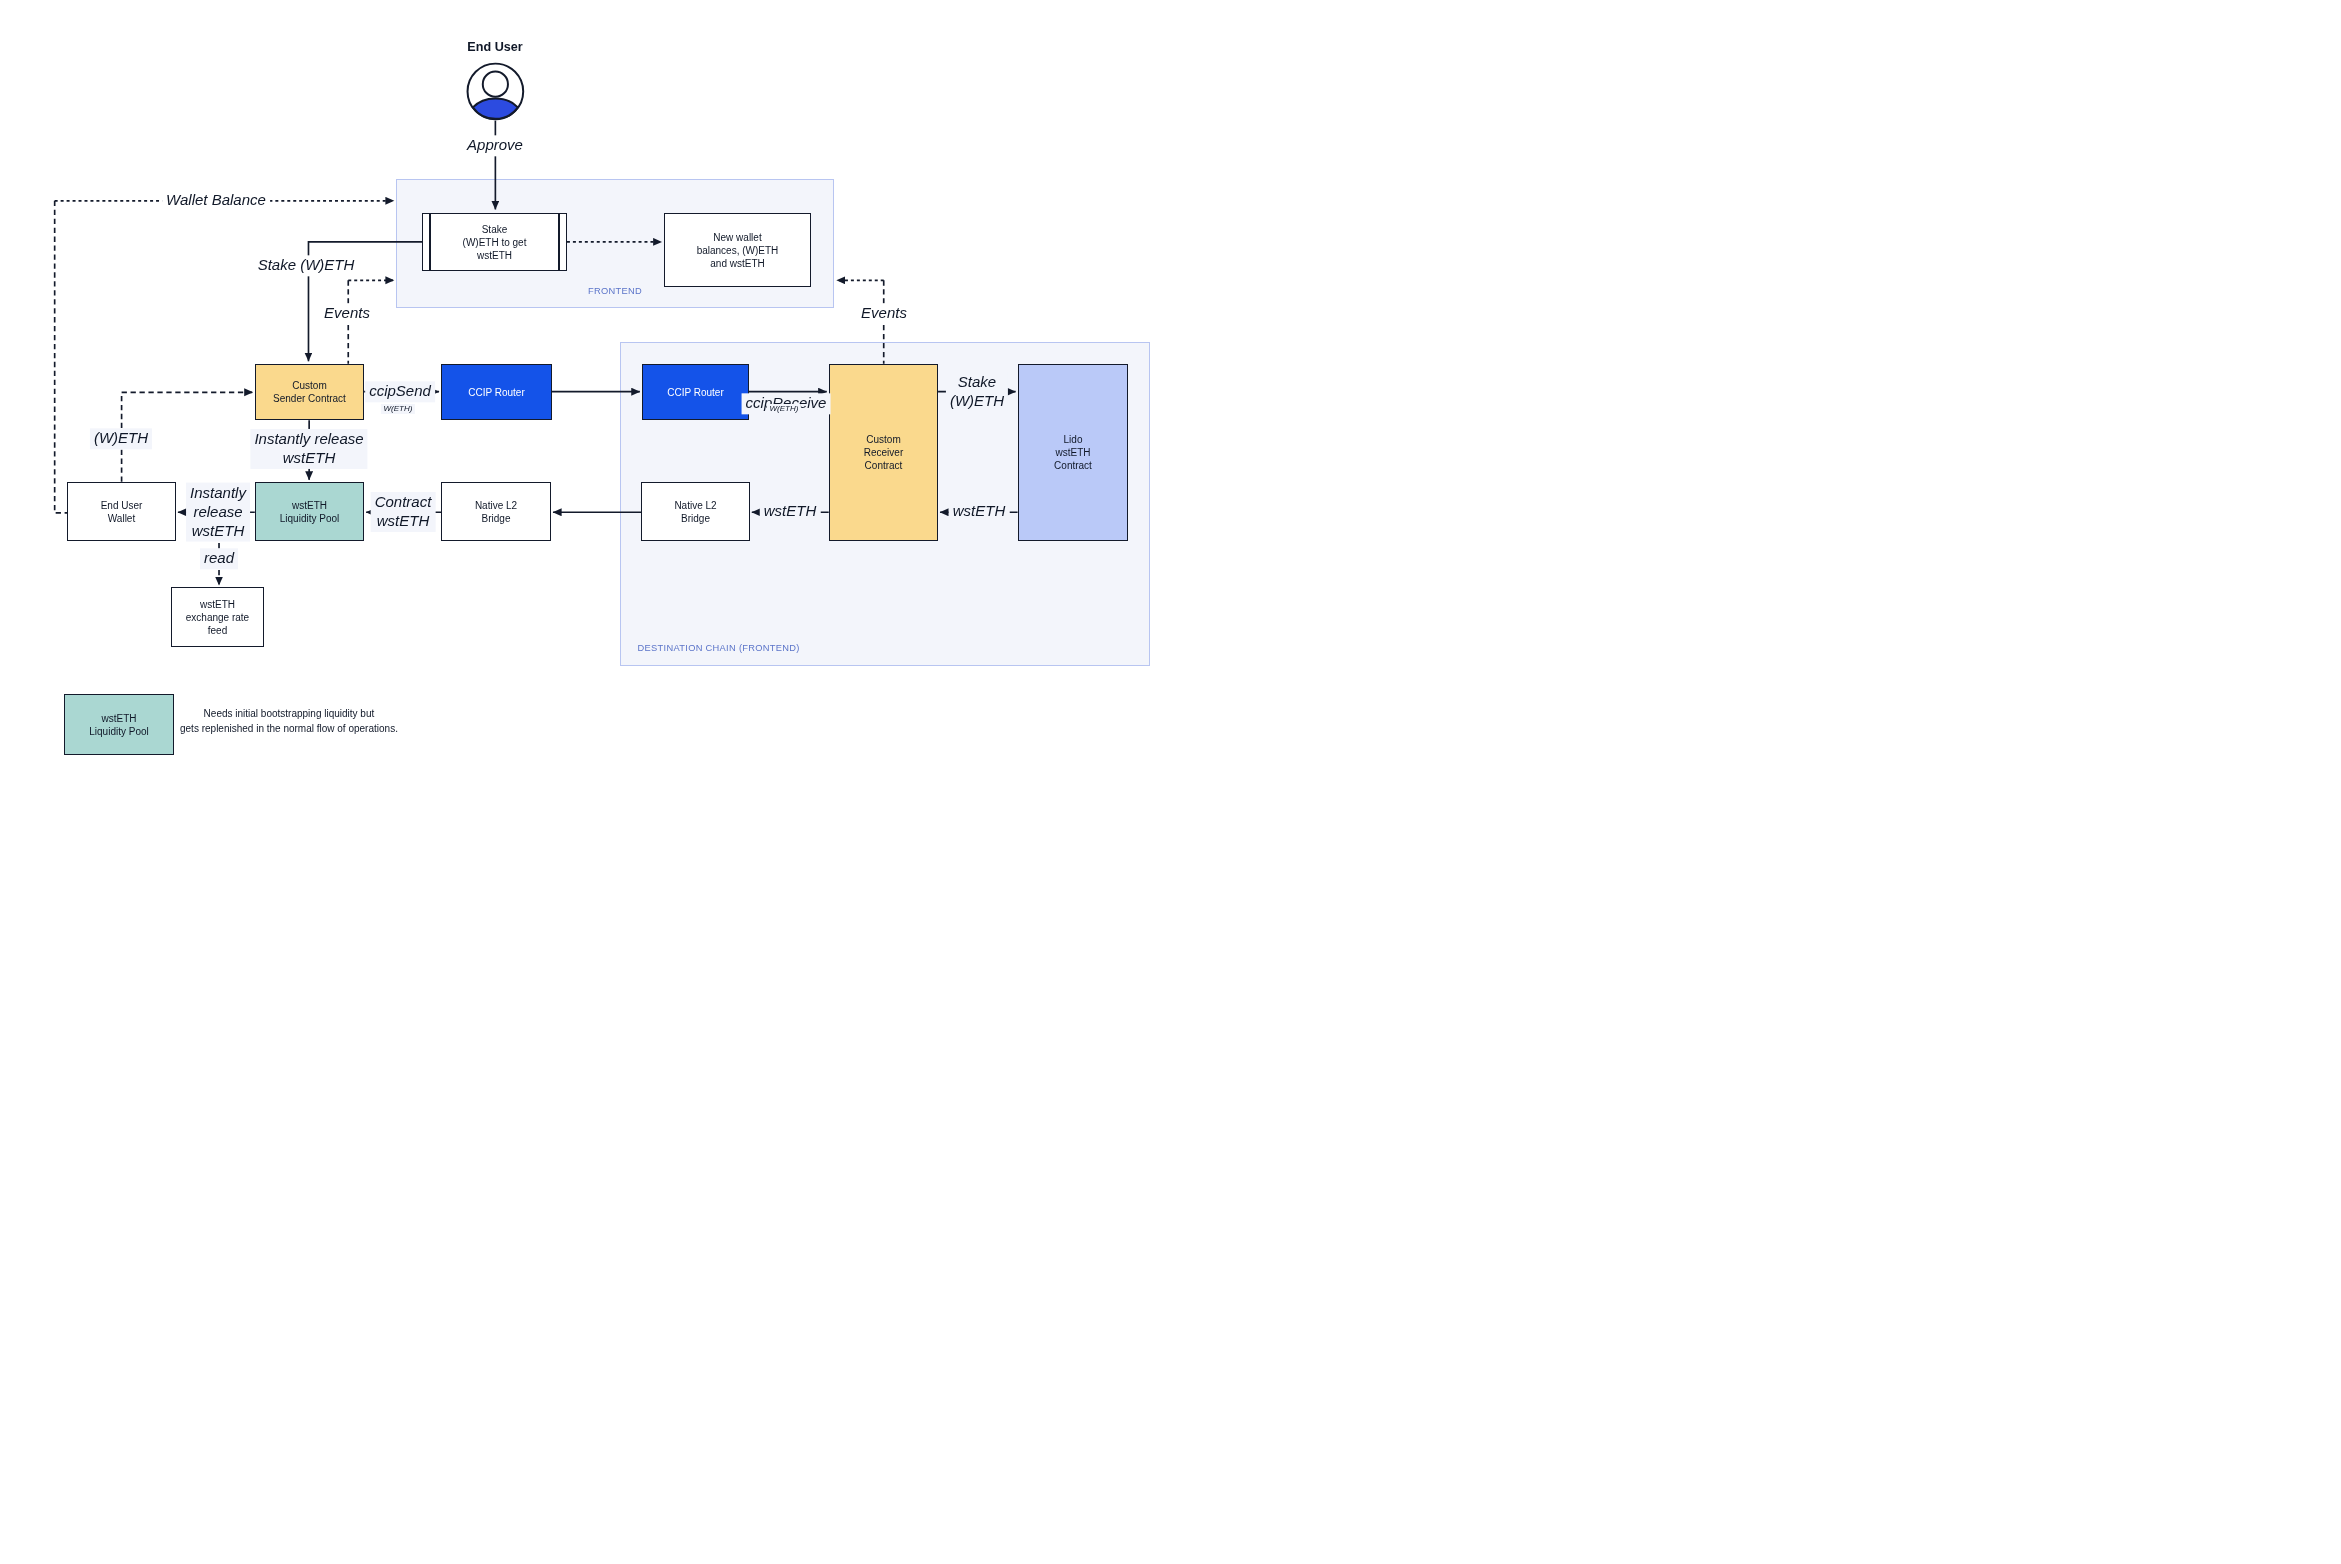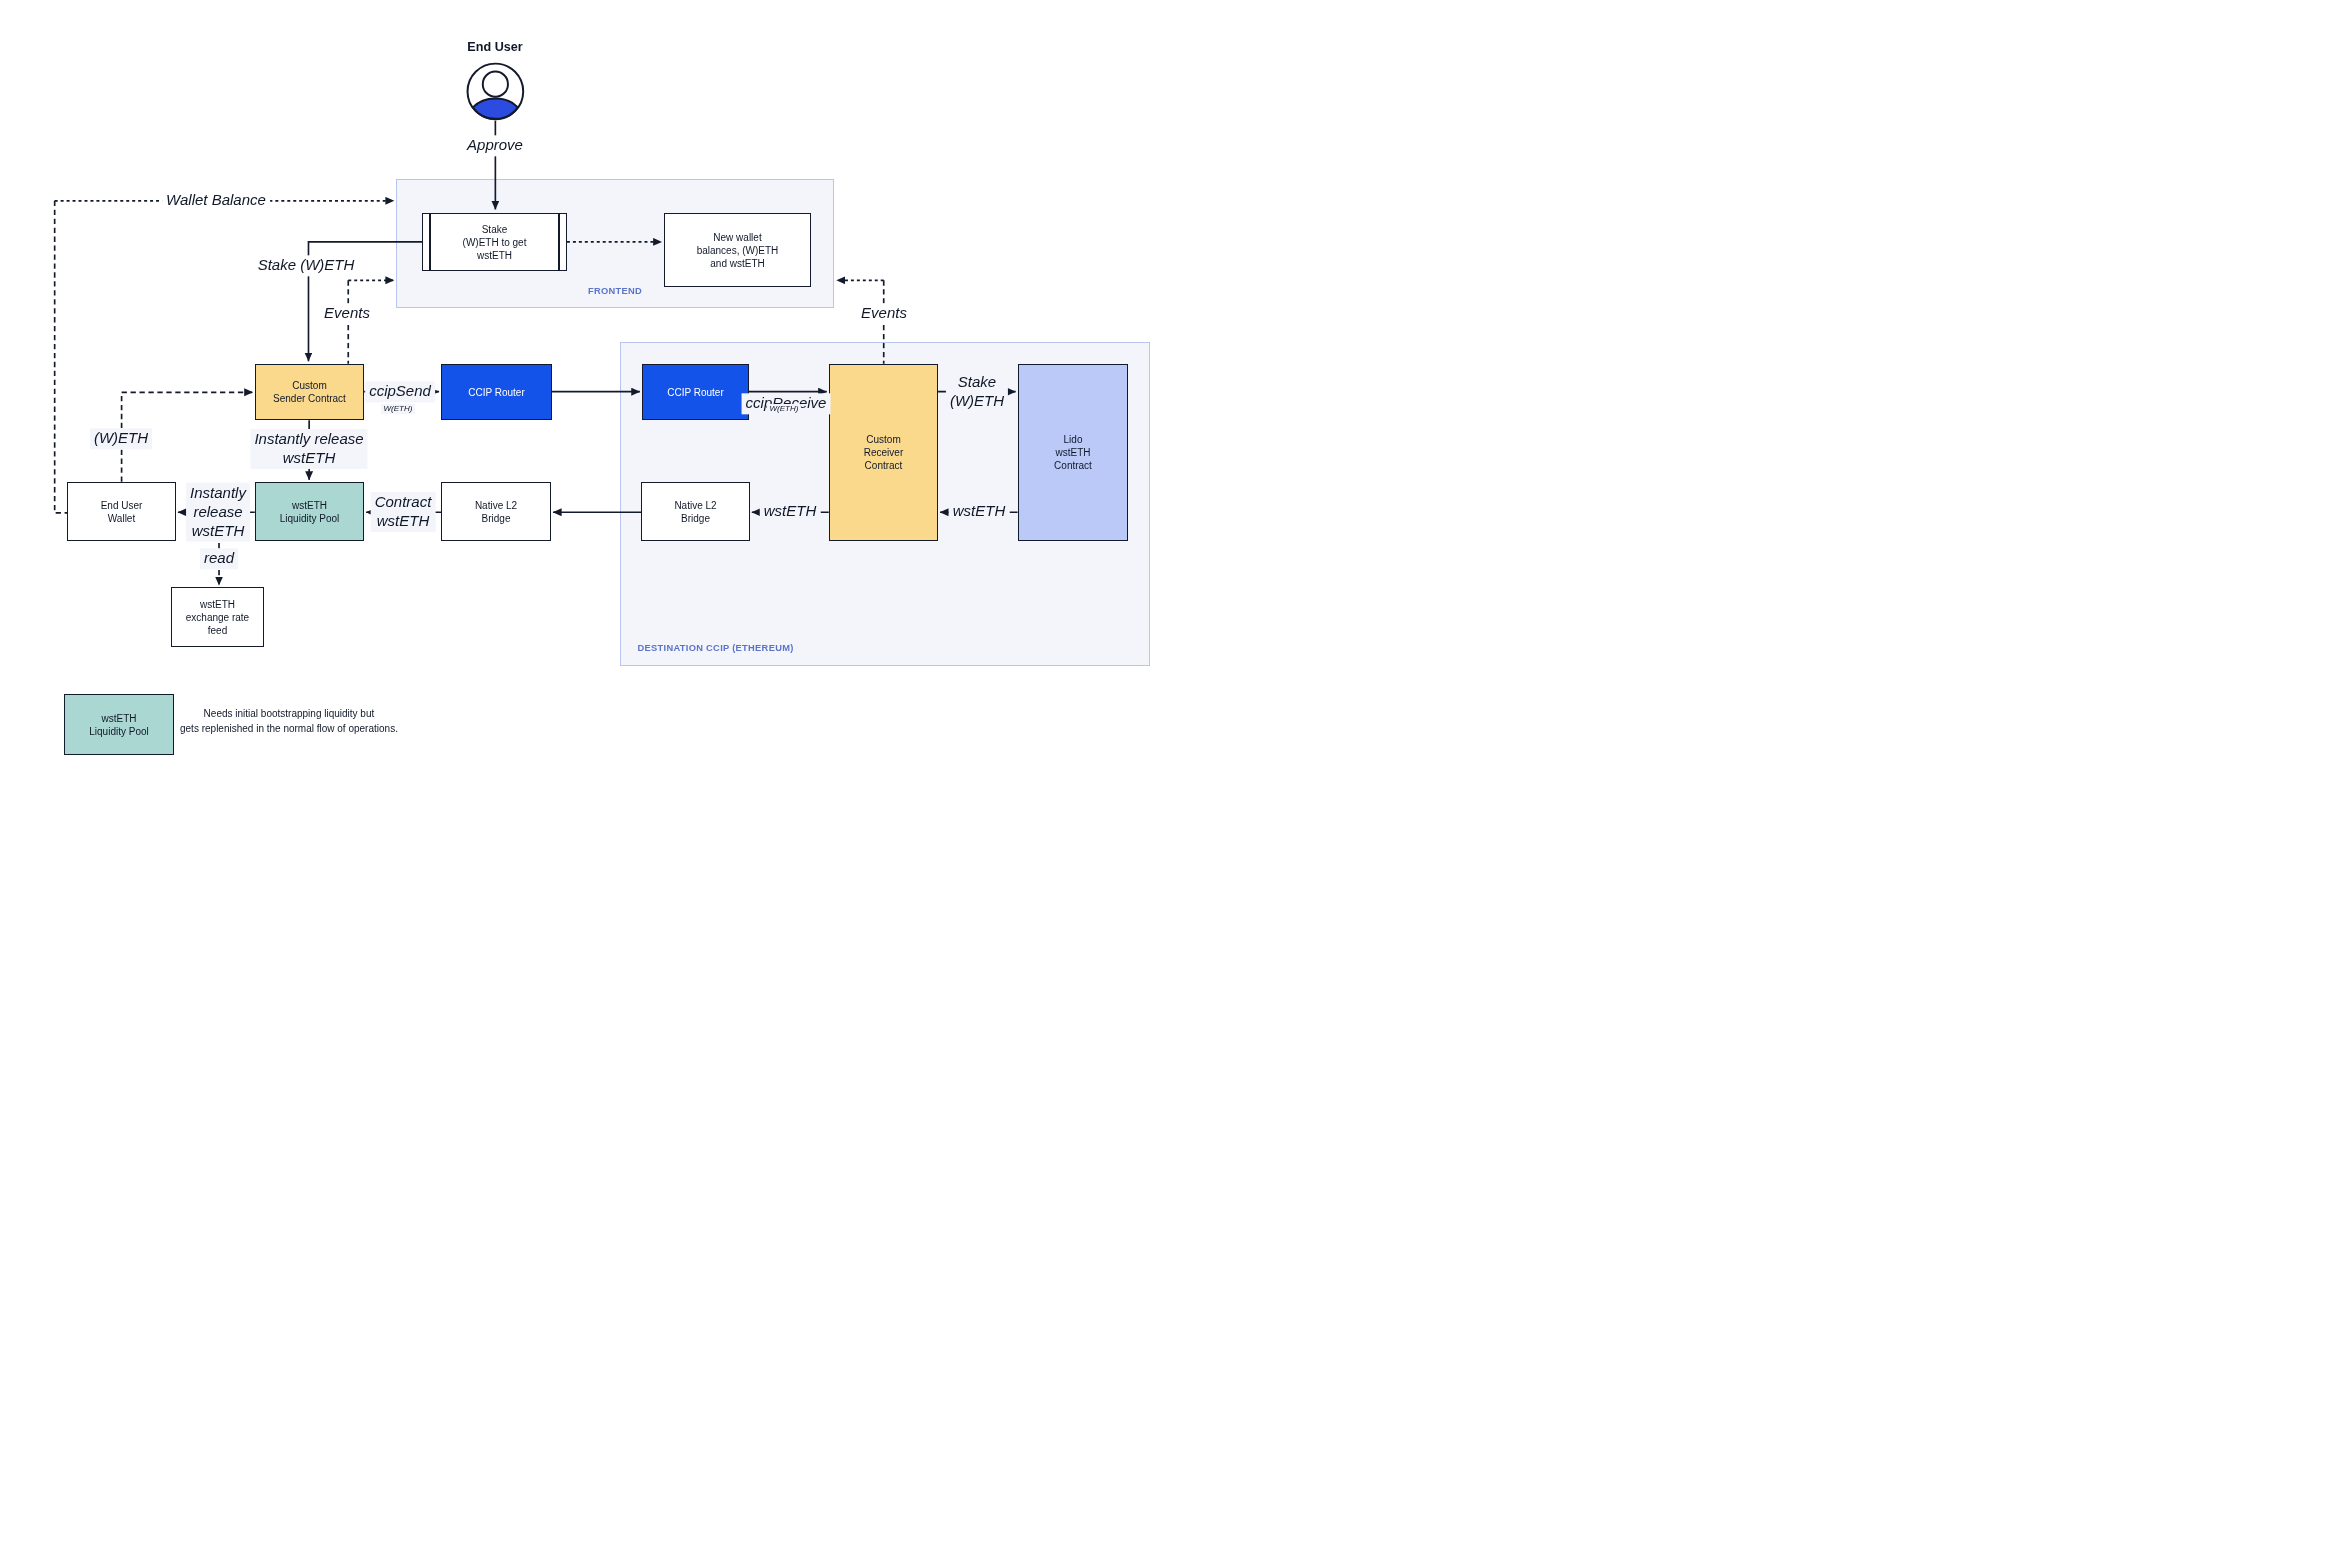--- a/index.html
+++ b/index.html
@@ -9,21 +9,21 @@
     --user-fill:#2c4be0;
   }
   html,body{margin:0;padding:0;background:#fff;}
   body{font-family:"Liberation Sans", sans-serif;}
   #canvas{position:relative;width:1171px;height:782px;background:#fff;overflow:hidden;}
 
   .panel{position:absolute;background:var(--bg-panel);border:1.3px solid var(--panel-border);box-sizing:border-box;z-index:1;}
   #p-frontend{left:396px;top:179px;width:438px;height:129px;}
   #p-source{left:44px;top:342px;width:528px;height:324px;}
   #p-dest{left:620px;top:342px;width:530px;height:324px;}
-  .panel-label{position:absolute;color:var(--accent-label);font-weight:700;font-size:9.3px;letter-spacing:0.3px;white-space:nowrap;text-align:center;}
+  .panel-label{position:absolute;color:var(--accent-label);font-weight:400;font-size:9.3px;letter-spacing:0.3px;white-space:nowrap;text-align:center;}
   #p-frontend .panel-label{left:50%;transform:translateX(-50%);bottom:10.6px;}
   #p-source .panel-label{right:16px;bottom:12px;}
   #p-dest .panel-label{left:16.6px;bottom:12px;}
 
   .node{position:absolute;border:1.7px solid var(--node-border);background:#fff;box-sizing:border-box;
         display:flex;align-items:center;justify-content:center;text-align:center;
         font-size:10px;line-height:1.3;font-weight:500;color:var(--text);white-space:pre-line;z-index:2;}
   #n-stake{left:422px;top:213px;width:145px;height:58px;}
   #n-stake::before,#n-stake::after{content:"";position:absolute;top:0;bottom:0;width:1.7px;background:var(--node-border);}
   #n-stake::before{left:6px;} #n-stake::after{right:6px;}
@@ -56,21 +56,21 @@
 </style>
 </head>
 <body>
 
 <div id="canvas">
 
   <div class="panel" id="p-frontend">
     <span class="panel-label">FRONTEND</span>
   </div>
   <div class="panel" id="p-dest">
-    <span class="panel-label">DESTINATION CCIP (ETHEREUM)</span>
+    <span class="panel-label">DESTINATION CHAIN (FRONTEND)</span>
   </div>
 
   <div class="node" id="n-stake">Stake
 (W)ETH to get
 wstETH</div>
   <div class="node" id="n-newwallet">New wallet
 balances, (W)ETH
 and wstETH</div>
   <div class="node" id="n-sender">Custom
 Sender Contract</div>

